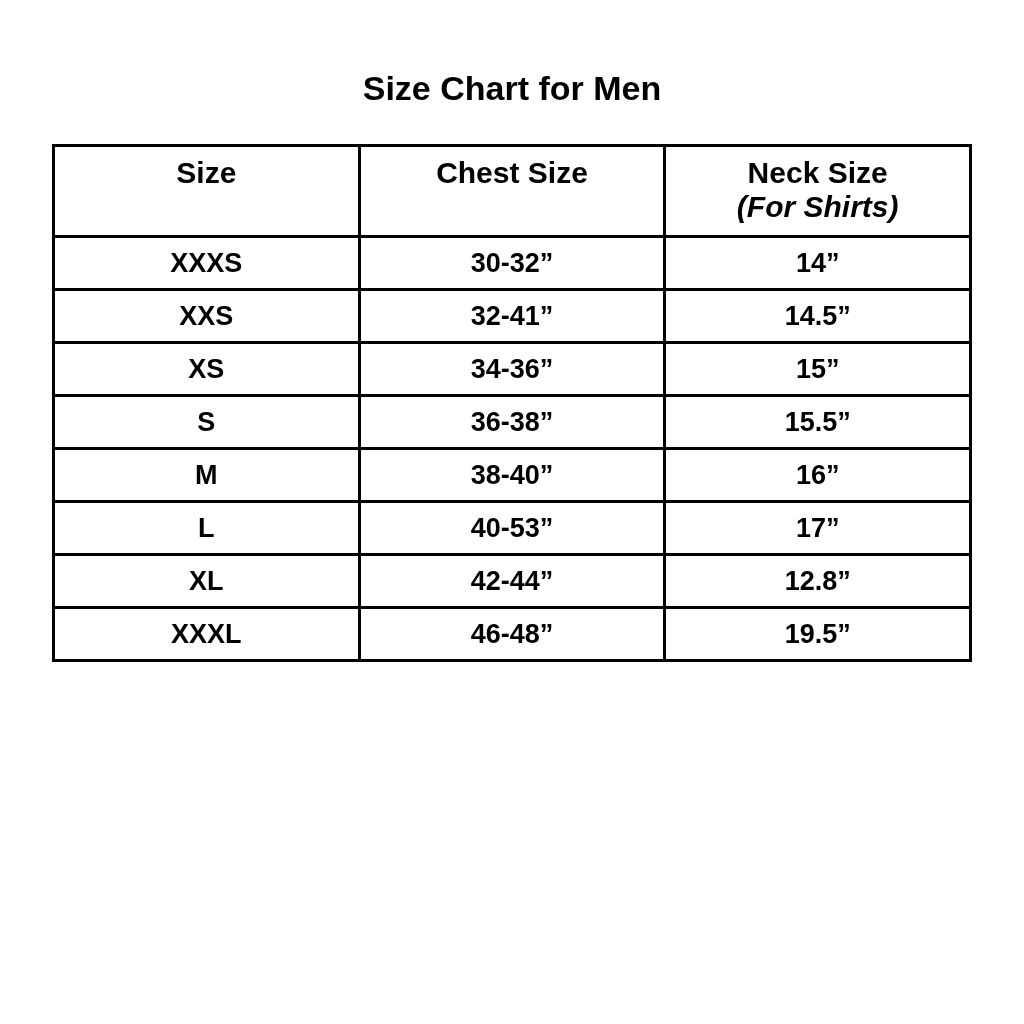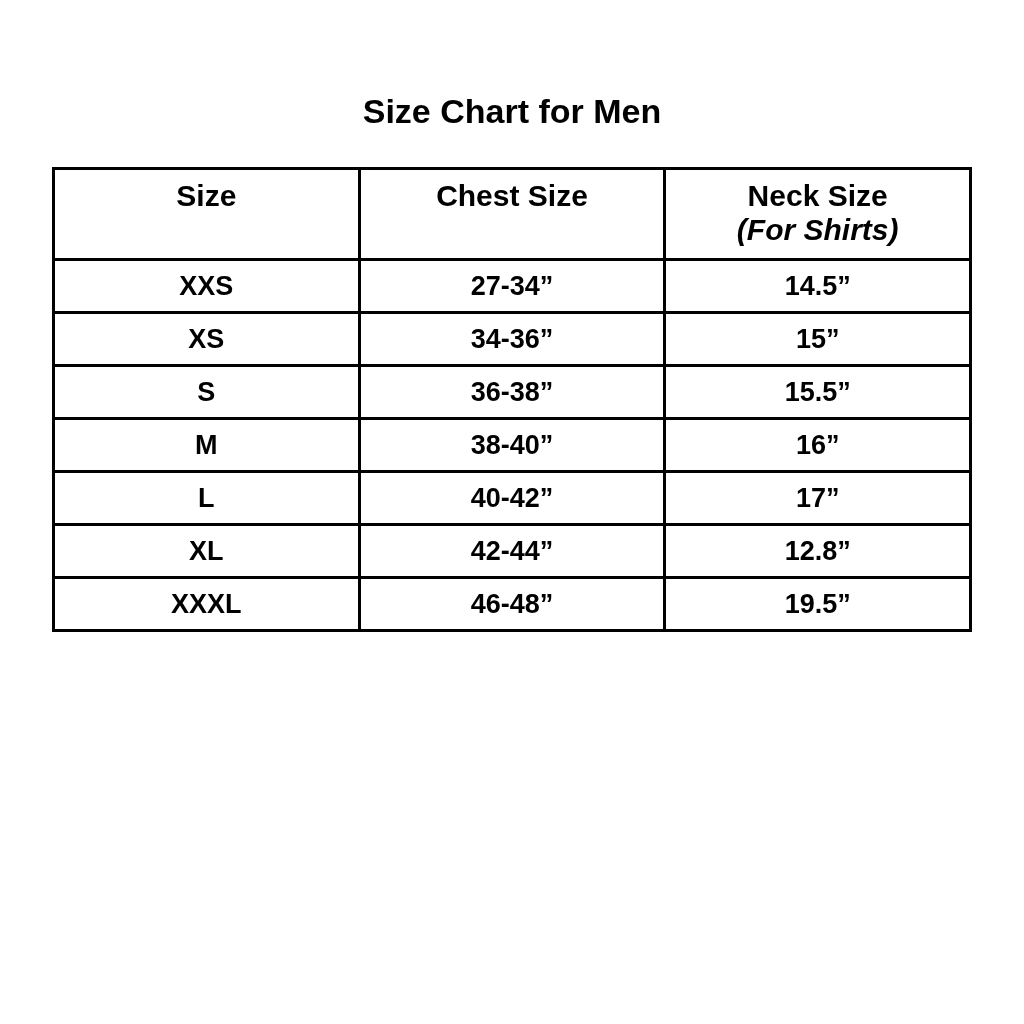--- a/index.html
+++ b/index.html
@@ -15,21 +15,21 @@
   }
   .page {
     width: 1024px;
     height: 1024px;
     background: #ffffff;
     box-sizing: border-box;
     overflow: hidden;
   }
   .chart-title {
     margin: 0;
-    padding-top: 94px;
+    padding-top: 71px;
     text-align: center;
     font-size: 34px;
     line-height: 34px;
     font-weight: bold;
     color: #000000;
     letter-spacing: 0;
   }
   table.size-chart {
     width: 920px;
     margin: 39px auto 0 auto;
@@ -81,42 +81,47 @@
           <span>Chest Size</span>
         </th>
         <th>
           <span>Neck Size</span>
           <span class="sublabel">(For Shirts)</span>
         </th>
       </tr>
     </thead>
     <tbody>
       <tr>
+        <td>XXXS</td>
+        <td>30-32”</td>
+        <td>14”</td>
+      </tr>
+      <tr>
         <td>XXS</td>
-        <td>27-34”</td>
+        <td>32-41”</td>
         <td>14.5”</td>
       </tr>
       <tr>
         <td>XS</td>
         <td>34-36”</td>
         <td>15”</td>
       </tr>
       <tr>
         <td>S</td>
         <td>36-38”</td>
         <td>15.5”</td>
       </tr>
       <tr>
         <td>M</td>
         <td>38-40”</td>
         <td>16”</td>
       </tr>
       <tr>
         <td>L</td>
-        <td>40-42”</td>
+        <td>40-53”</td>
         <td>17”</td>
       </tr>
       <tr>
         <td>XL</td>
         <td>42-44”</td>
         <td>12.8”</td>
       </tr>
       <tr>
         <td>XXXL</td>
         <td>46-48”</td>

